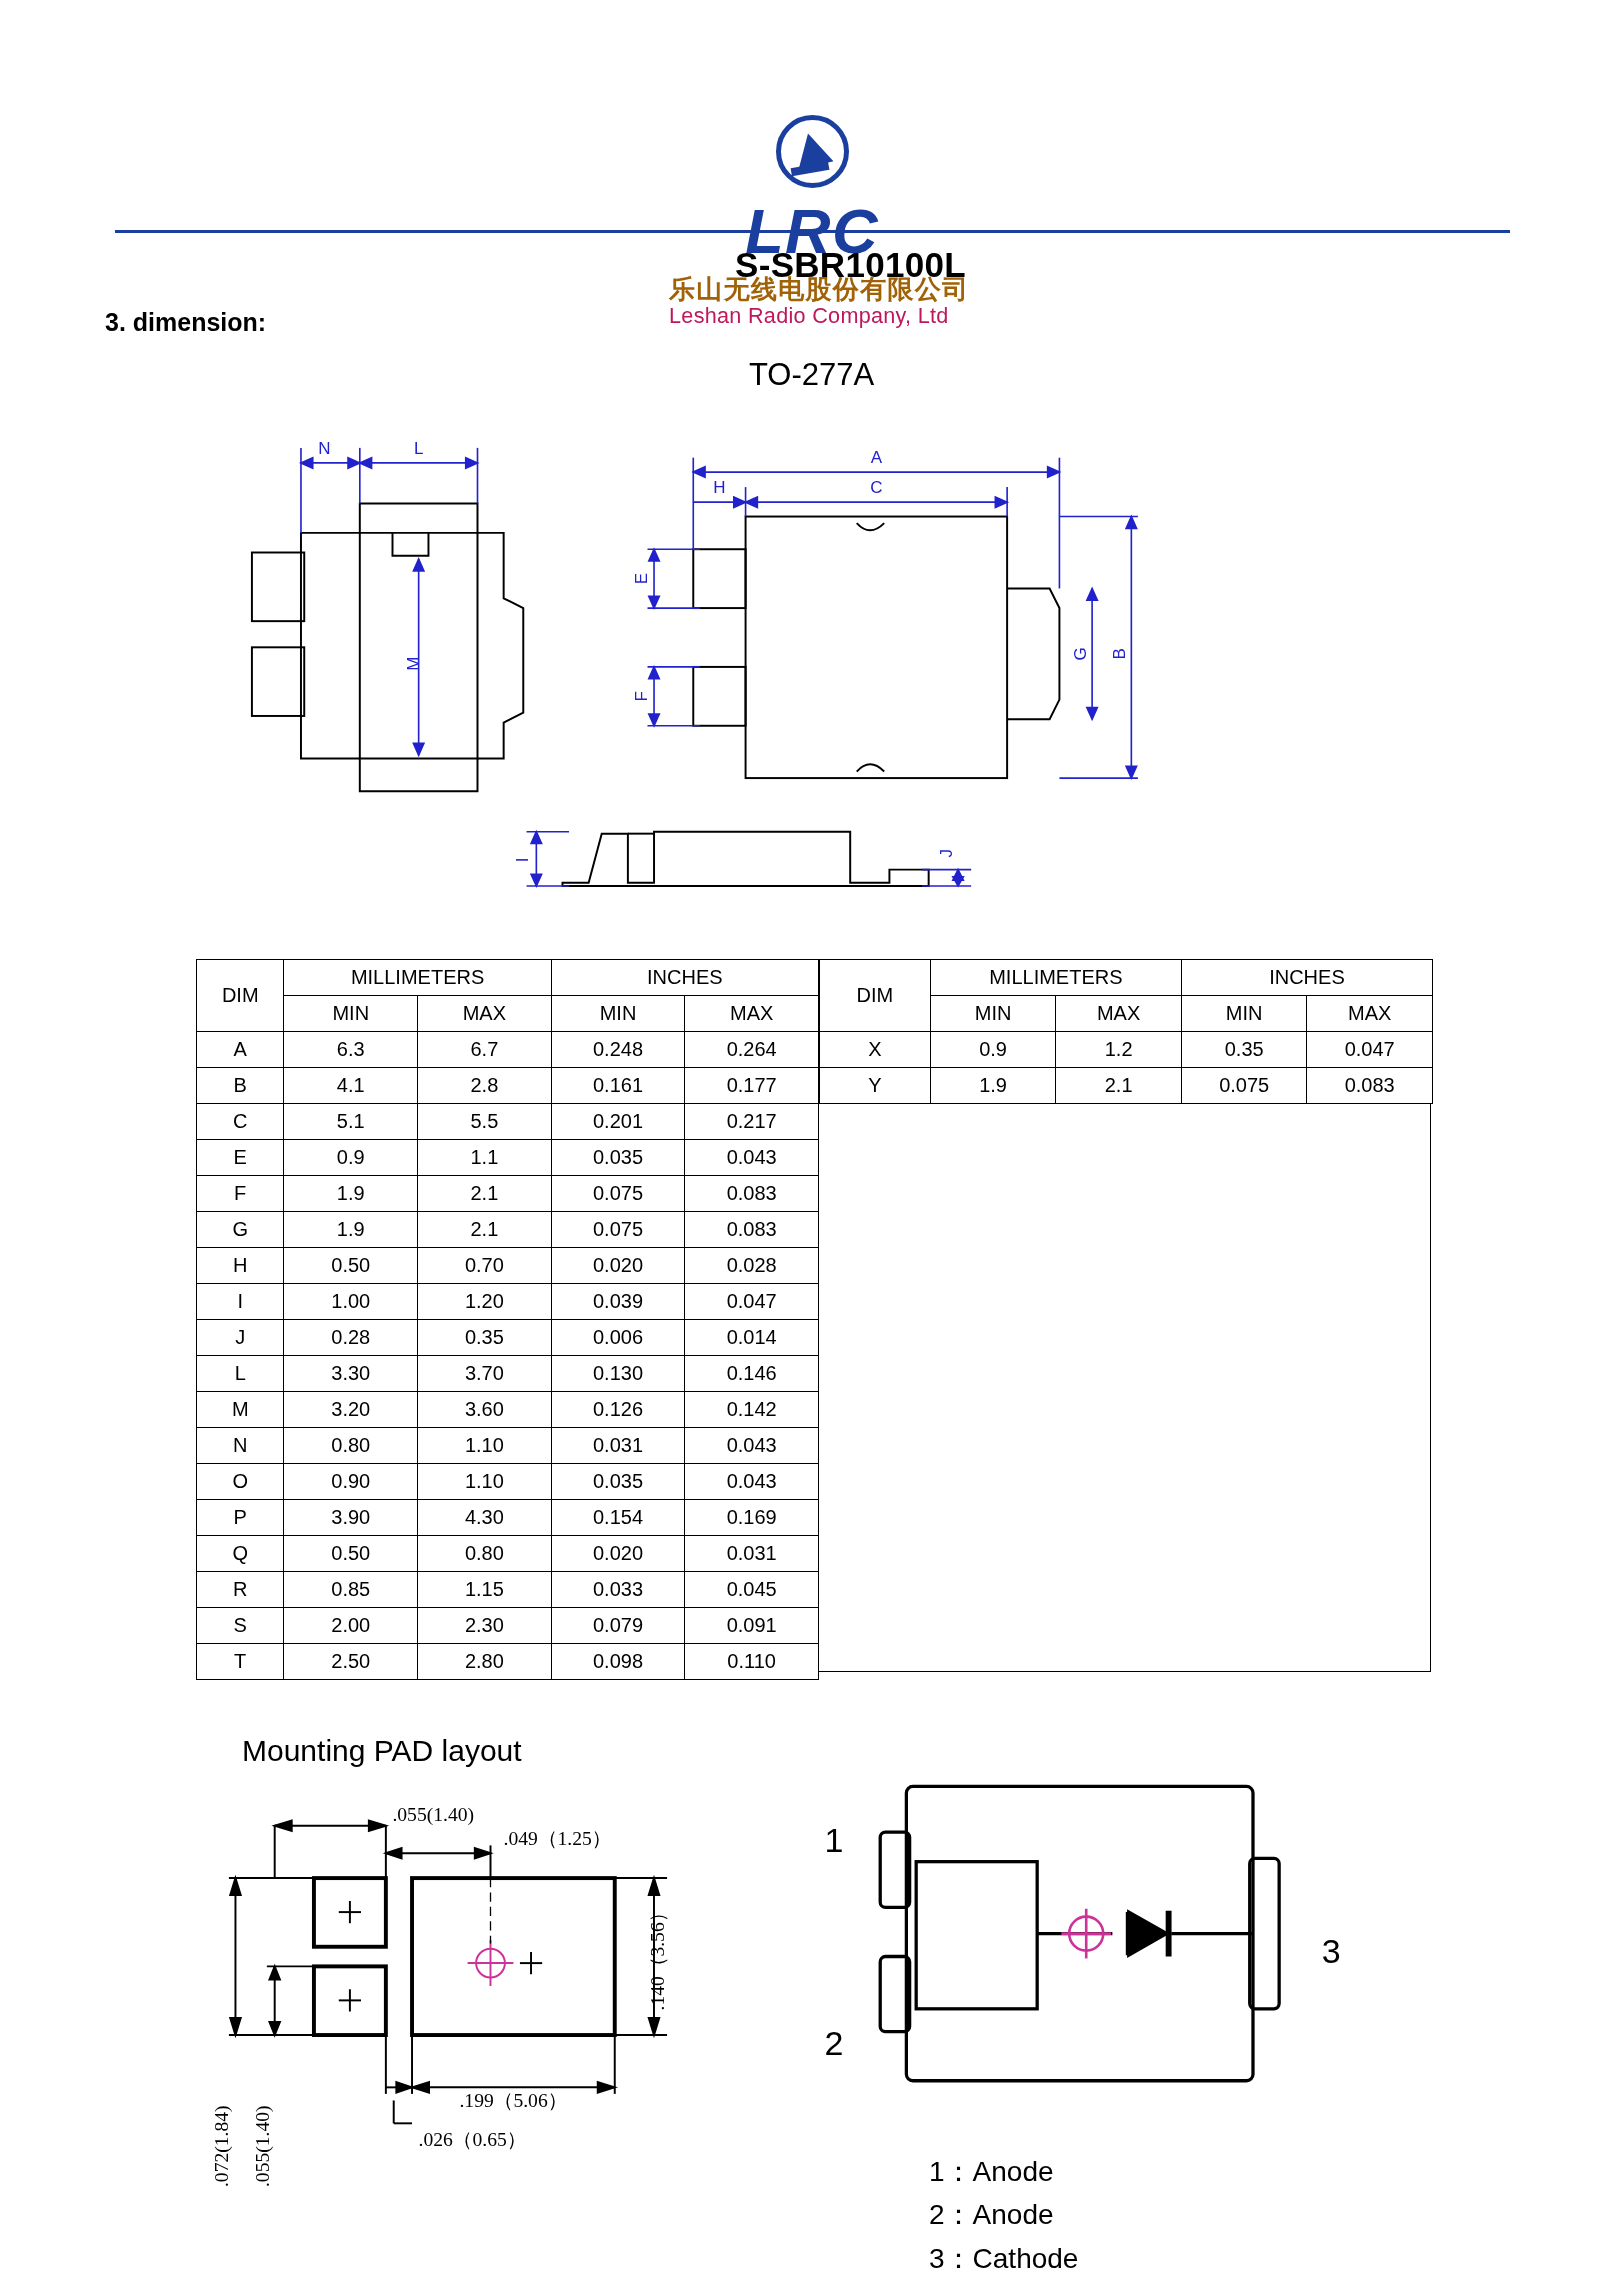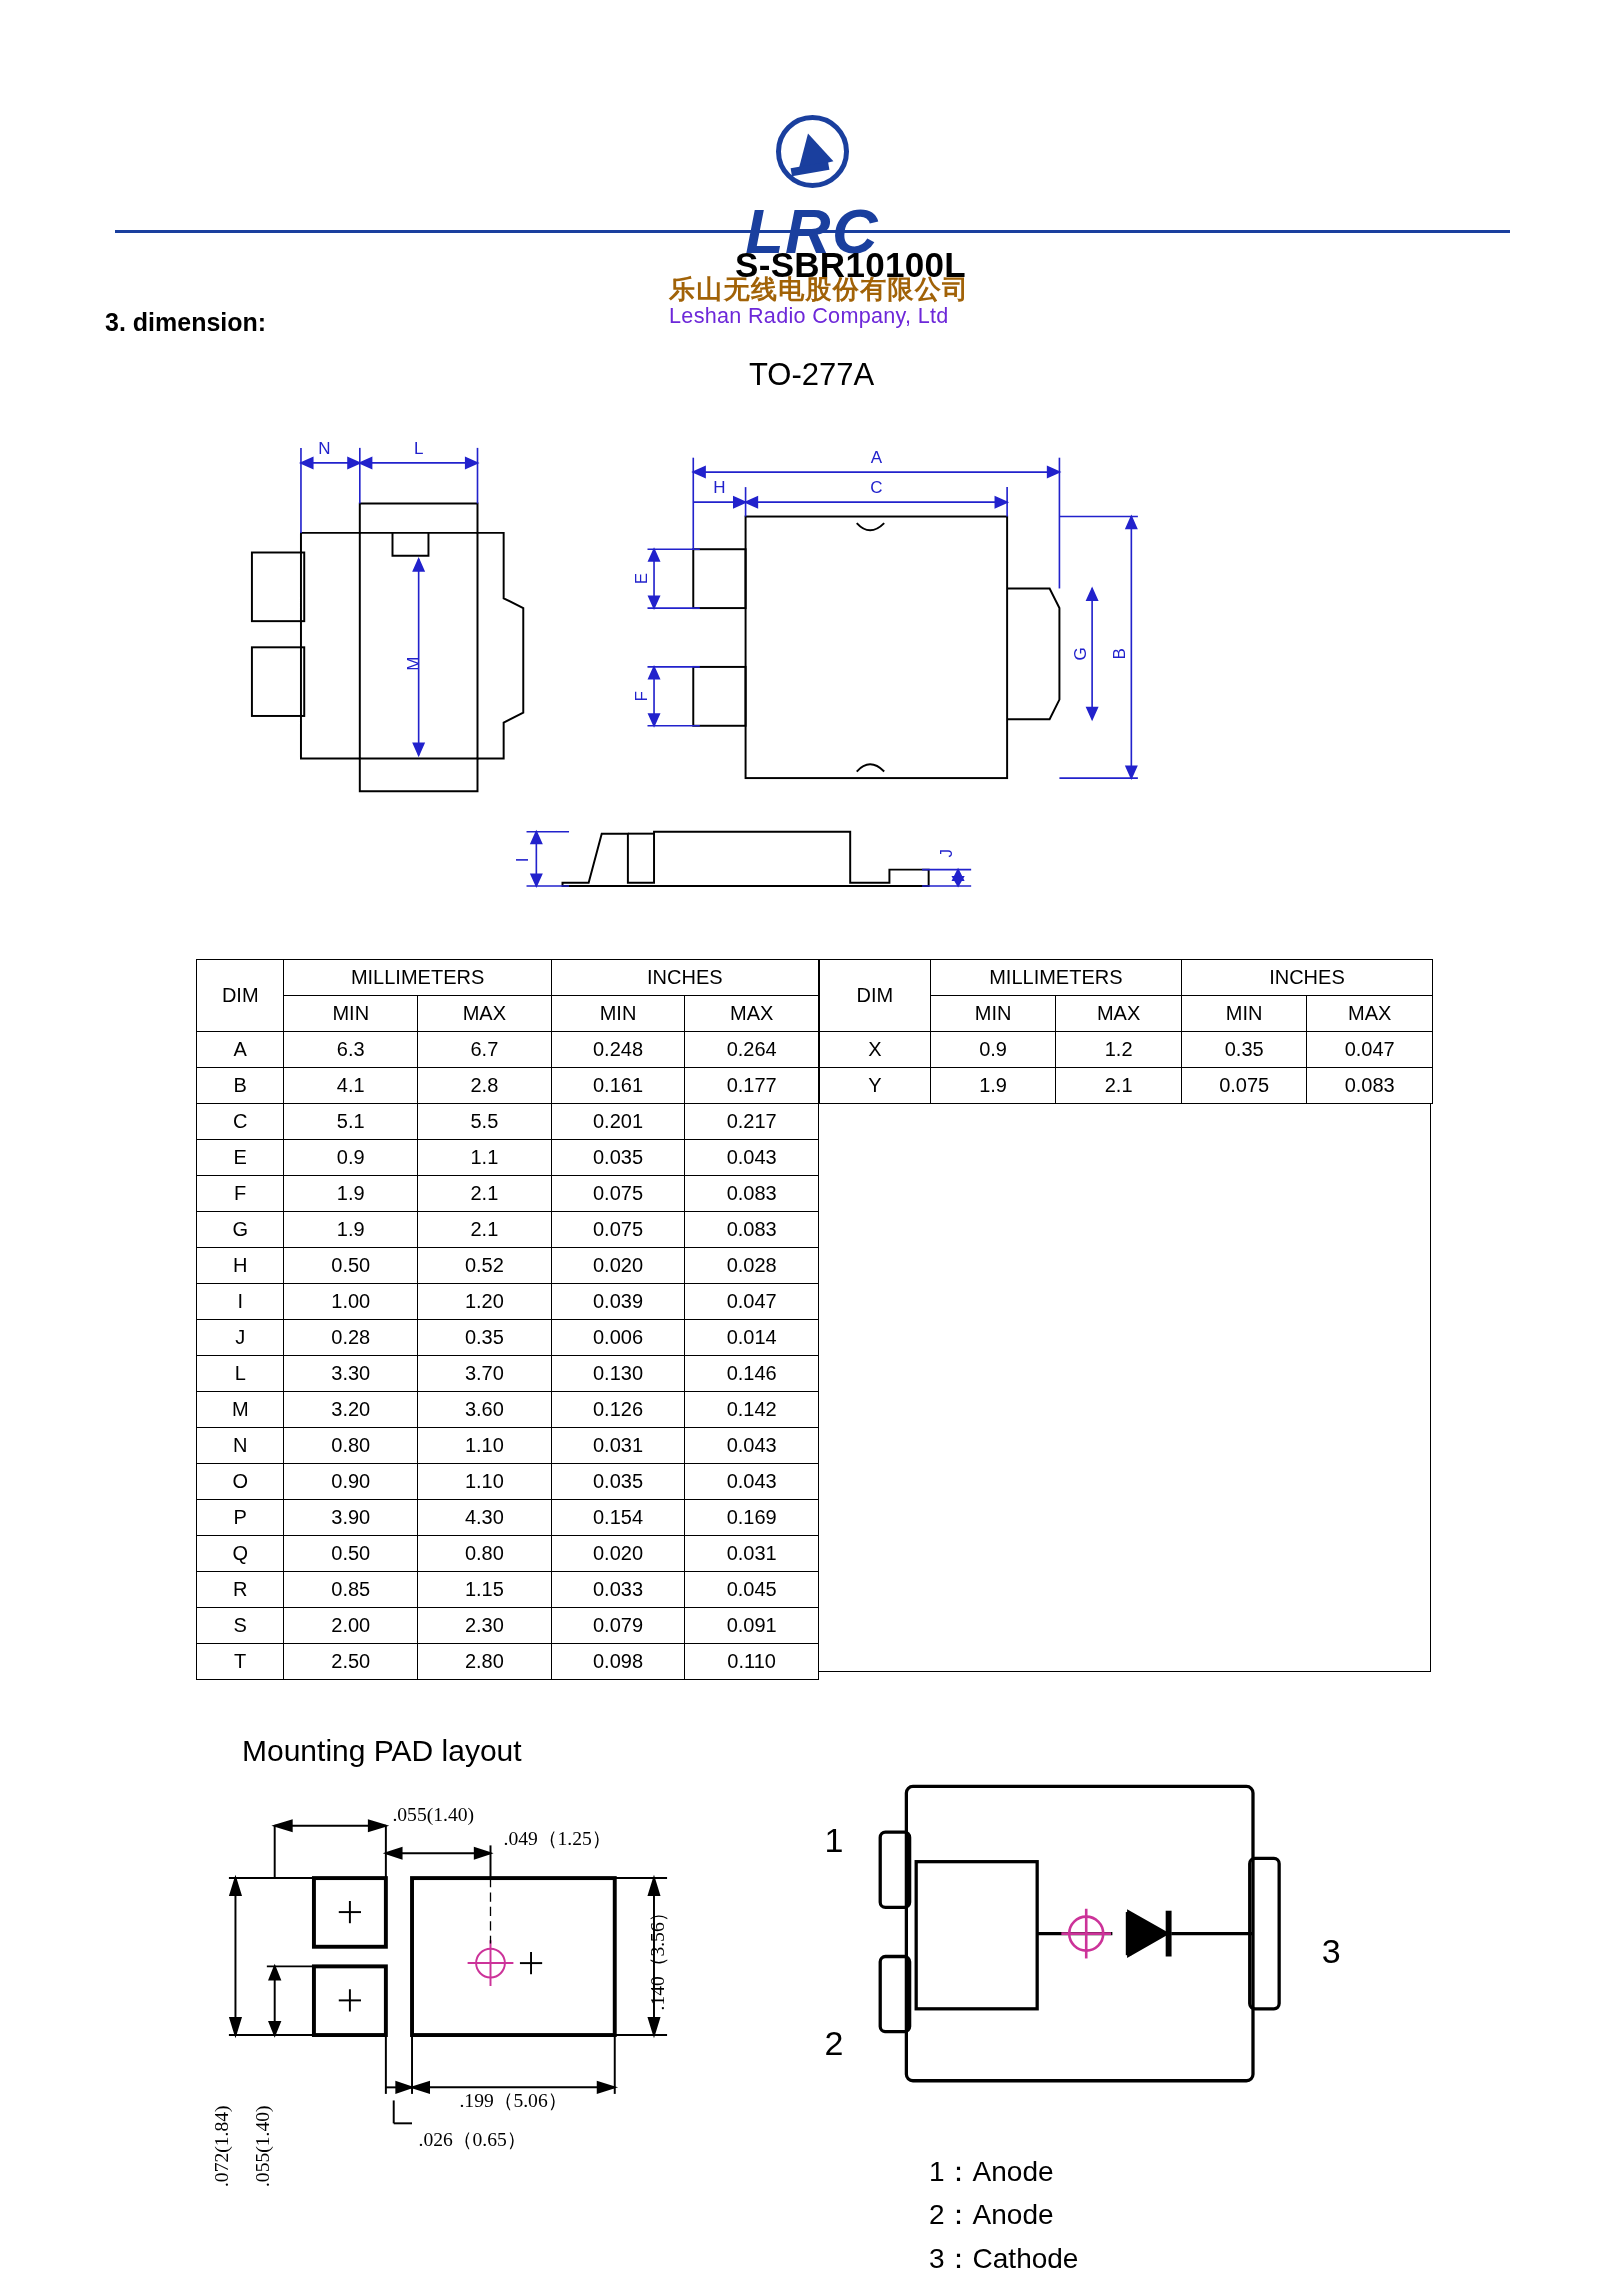--- a/index.html
+++ b/index.html
@@ -82,21 +82,21 @@
     line-height: 1.15;
   }
   .logo-cn {
     font-size: 26px;
     font-weight: bold;
     color: #a16207;
     letter-spacing: 1.3px;
   }
   .logo-en {
     font-size: 21.6px;
-    color: #6d28d9;
+    color: #be185d;
     letter-spacing: 0.3px;
   }
   .header-rule {
     position: absolute;
     left: 115px;
     top: 230px;
     width: 1395px;
     height: 3.3px;
     background: #1a3f9e;
   }
@@ -401,21 +401,21 @@
           <tr>
               <td>G</td>
               <td>1.9</td>
               <td>2.1</td>
               <td>0.075</td>
               <td>0.083</td>
             </tr>
           <tr>
               <td>H</td>
               <td>0.50</td>
-              <td>0.52</td>
+              <td>0.70</td>
               <td>0.020</td>
               <td>0.028</td>
             </tr>
           <tr>
               <td>I</td>
               <td>1.00</td>
               <td>1.20</td>
               <td>0.039</td>
               <td>0.047</td>
             </tr>

